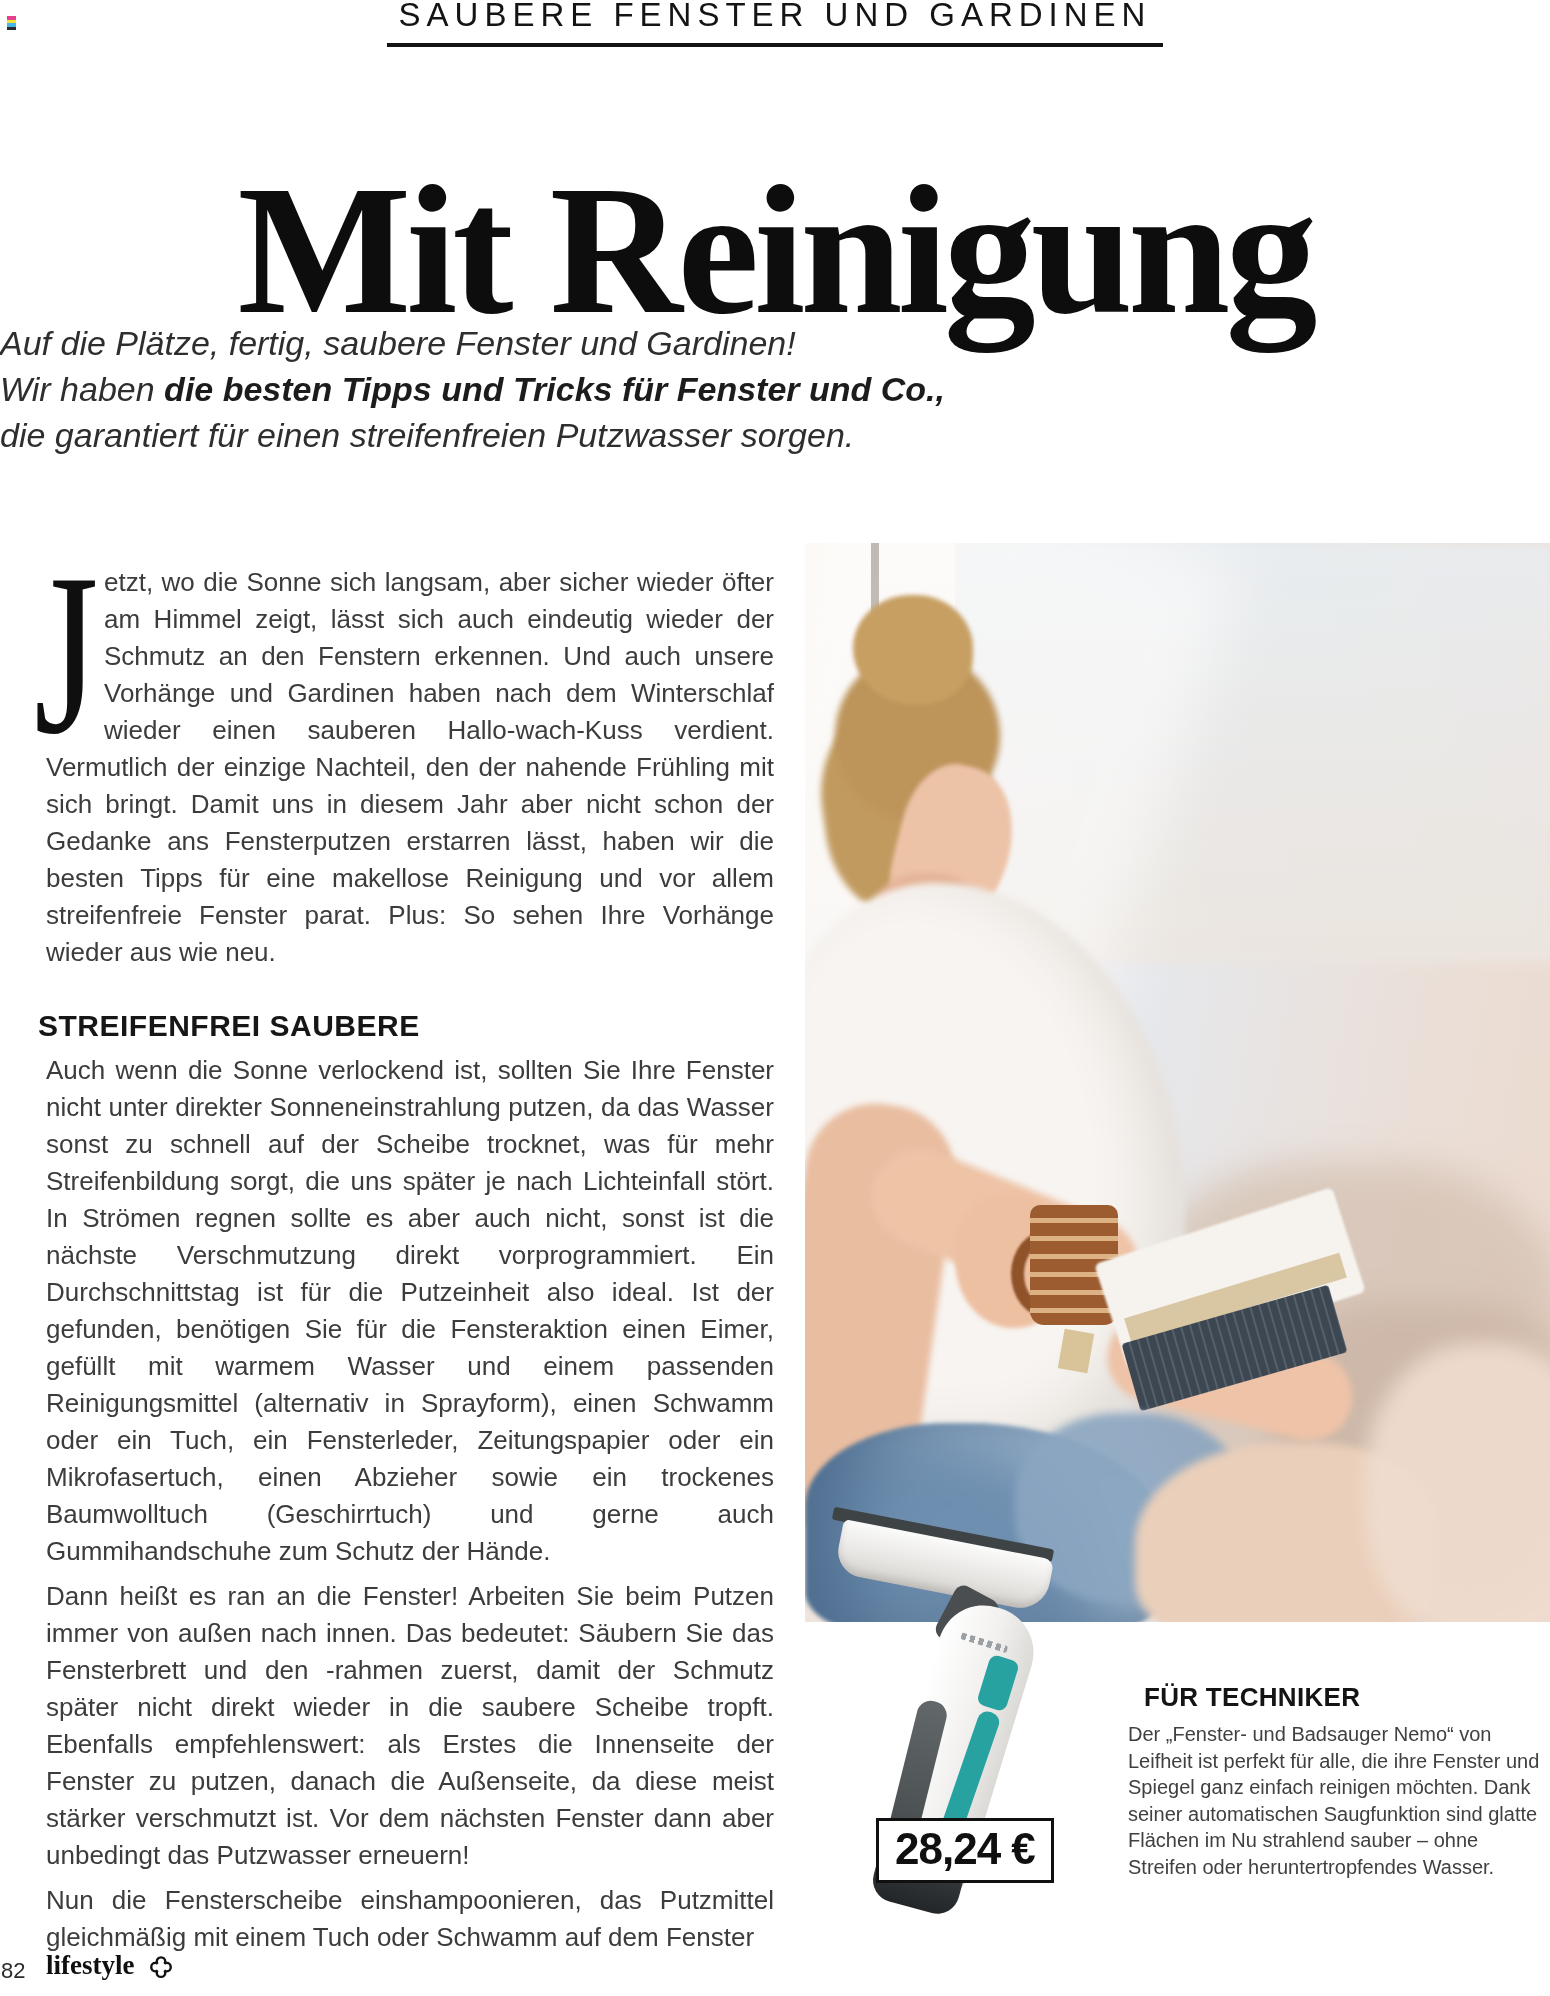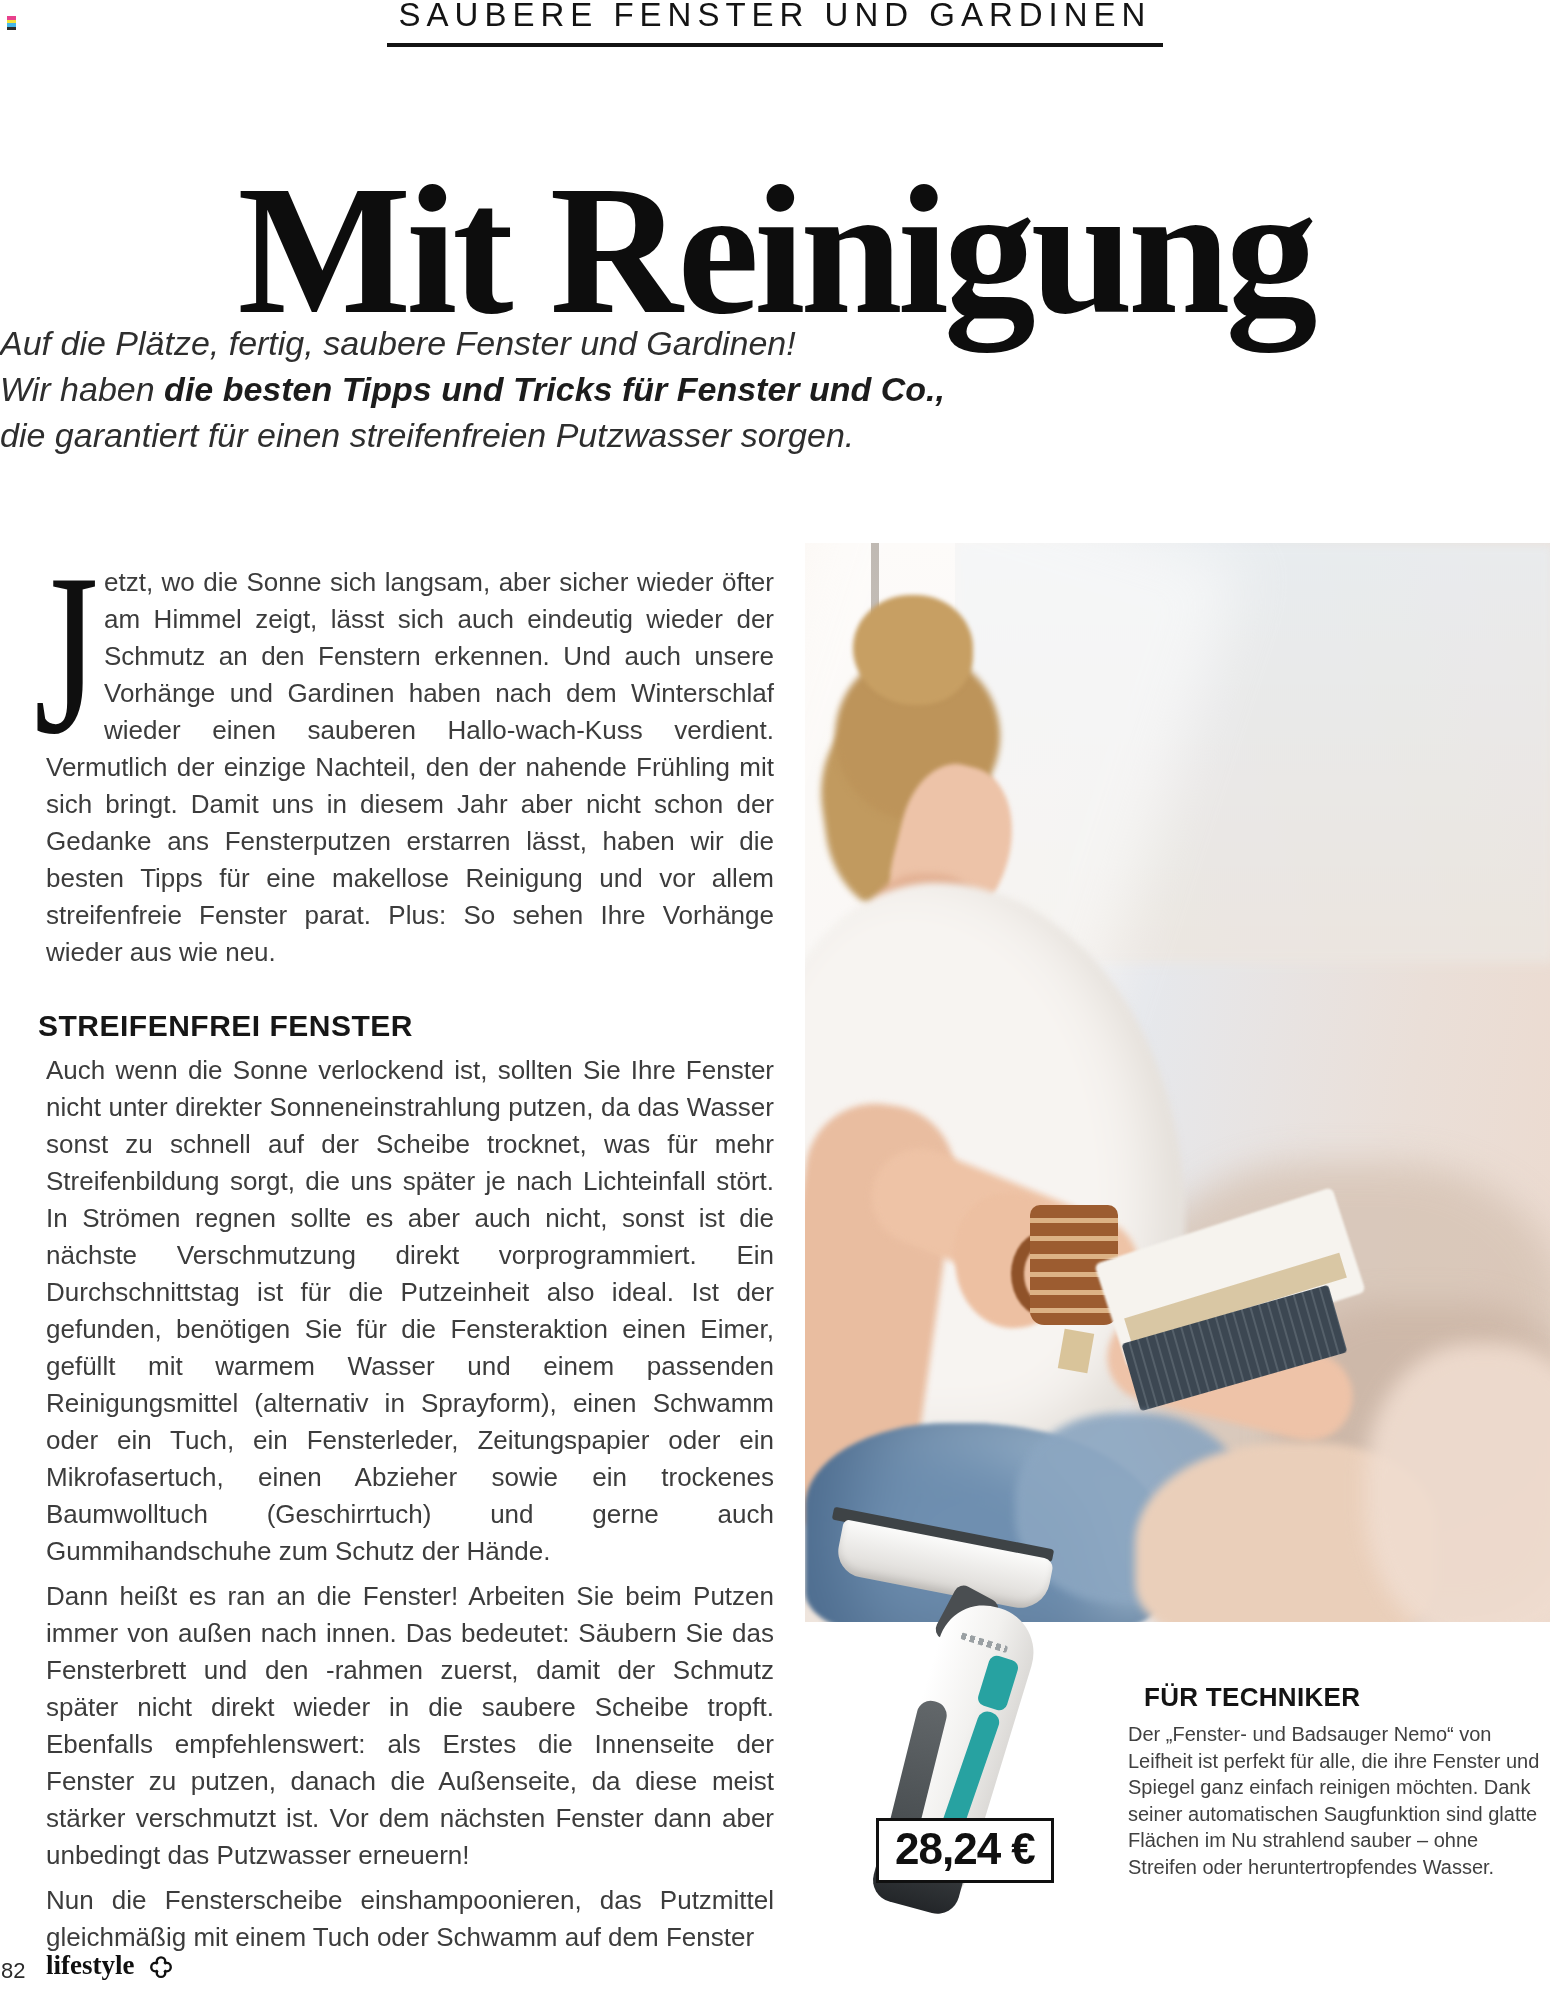--- a/index.html
+++ b/index.html
@@ -164,21 +164,21 @@
   <div class="intro">
     <div>Auf die Plätze, fertig, saubere Fenster und Gardinen!</div>
     <div><span>Wir haben </span><strong>die besten Tipps und Tricks für Fenster und Co.,</strong></div>
     <div>die garantiert für einen streifenfreien Putzwasser sorgen.</div>
   </div>
 
   <span class="dropcap-abs">J</span>
 
   <div class="column">
     <p><span class="dc-spacer"></span><span>etzt, wo die Sonne sich langsam, aber sicher wieder öfter am Himmel zeigt, lässt sich auch eindeutig wieder der Schmutz an den Fenstern erkennen. Und auch unsere Vorhänge und Gardinen haben nach dem Winterschlaf wieder einen sauberen Hallo-wach-Kuss verdient. Vermutlich der einzige Nachteil, den der nahende Frühling mit sich bringt. Damit uns in diesem Jahr aber nicht schon der Gedanke ans Fensterputzen erstarren lässt, haben wir die besten Tipps für eine makellose Reinigung und vor allem streifenfreie Fenster parat. Plus: So sehen Ihre Vorhänge wieder aus wie neu.</span></p>
-    <h2 class="section-heading">STREIFENFREI FENSTER</h2>
+    <h2 class="section-heading">STREIFENFREI SAUBERE</h2>
     <p class="p2">Auch wenn die Sonne verlockend ist, sollten Sie Ihre Fenster nicht unter direkter Sonneneinstrahlung putzen, da das Wasser sonst zu schnell auf der Scheibe trocknet, was für mehr Streifenbildung sorgt, die uns später je nach Lichteinfall stört. In Strömen regnen sollte es aber auch nicht, sonst ist die nächste Verschmutzung direkt vorprogrammiert. Ein Durchschnittstag ist für die Putzeinheit also ideal. Ist der gefunden, benötigen Sie für die Fensteraktion einen Eimer, gefüllt mit warmem Wasser und einem passenden Reinigungsmittel (alternativ in Sprayform), einen Schwamm oder ein Tuch, ein Fensterleder, Zeitungspapier oder ein Mikrofasertuch, einen Abzieher sowie ein trockenes Baumwolltuch (Geschirrtuch) und gerne auch Gummihandschuhe zum Schutz der Hände.</p>
     <p class="p3">Dann heißt es ran an die Fenster! Arbeiten Sie beim Putzen immer von außen nach innen. Das bedeutet: Säubern Sie das Fensterbrett und den -rahmen zuerst, damit der Schmutz später nicht direkt wieder in die saubere Scheibe tropft. Ebenfalls empfehlenswert: als Erstes die Innenseite der Fenster zu putzen, danach die Außenseite, da diese meist stärker verschmutzt ist. Vor dem nächsten Fenster dann aber unbedingt das Putzwasser erneuern!</p>
     <p class="p4">Nun die Fensterscheibe einshampoonieren, das Putzmittel gleichmäßig mit einem Tuch oder Schwamm auf dem Fenster</p>
   </div>
 
   <div class="photo">
     <div class="ph-sky"></div>
     <div class="ph-city1"></div>
     <div class="ph-city2"></div>
     <div class="ph-wall"></div>

